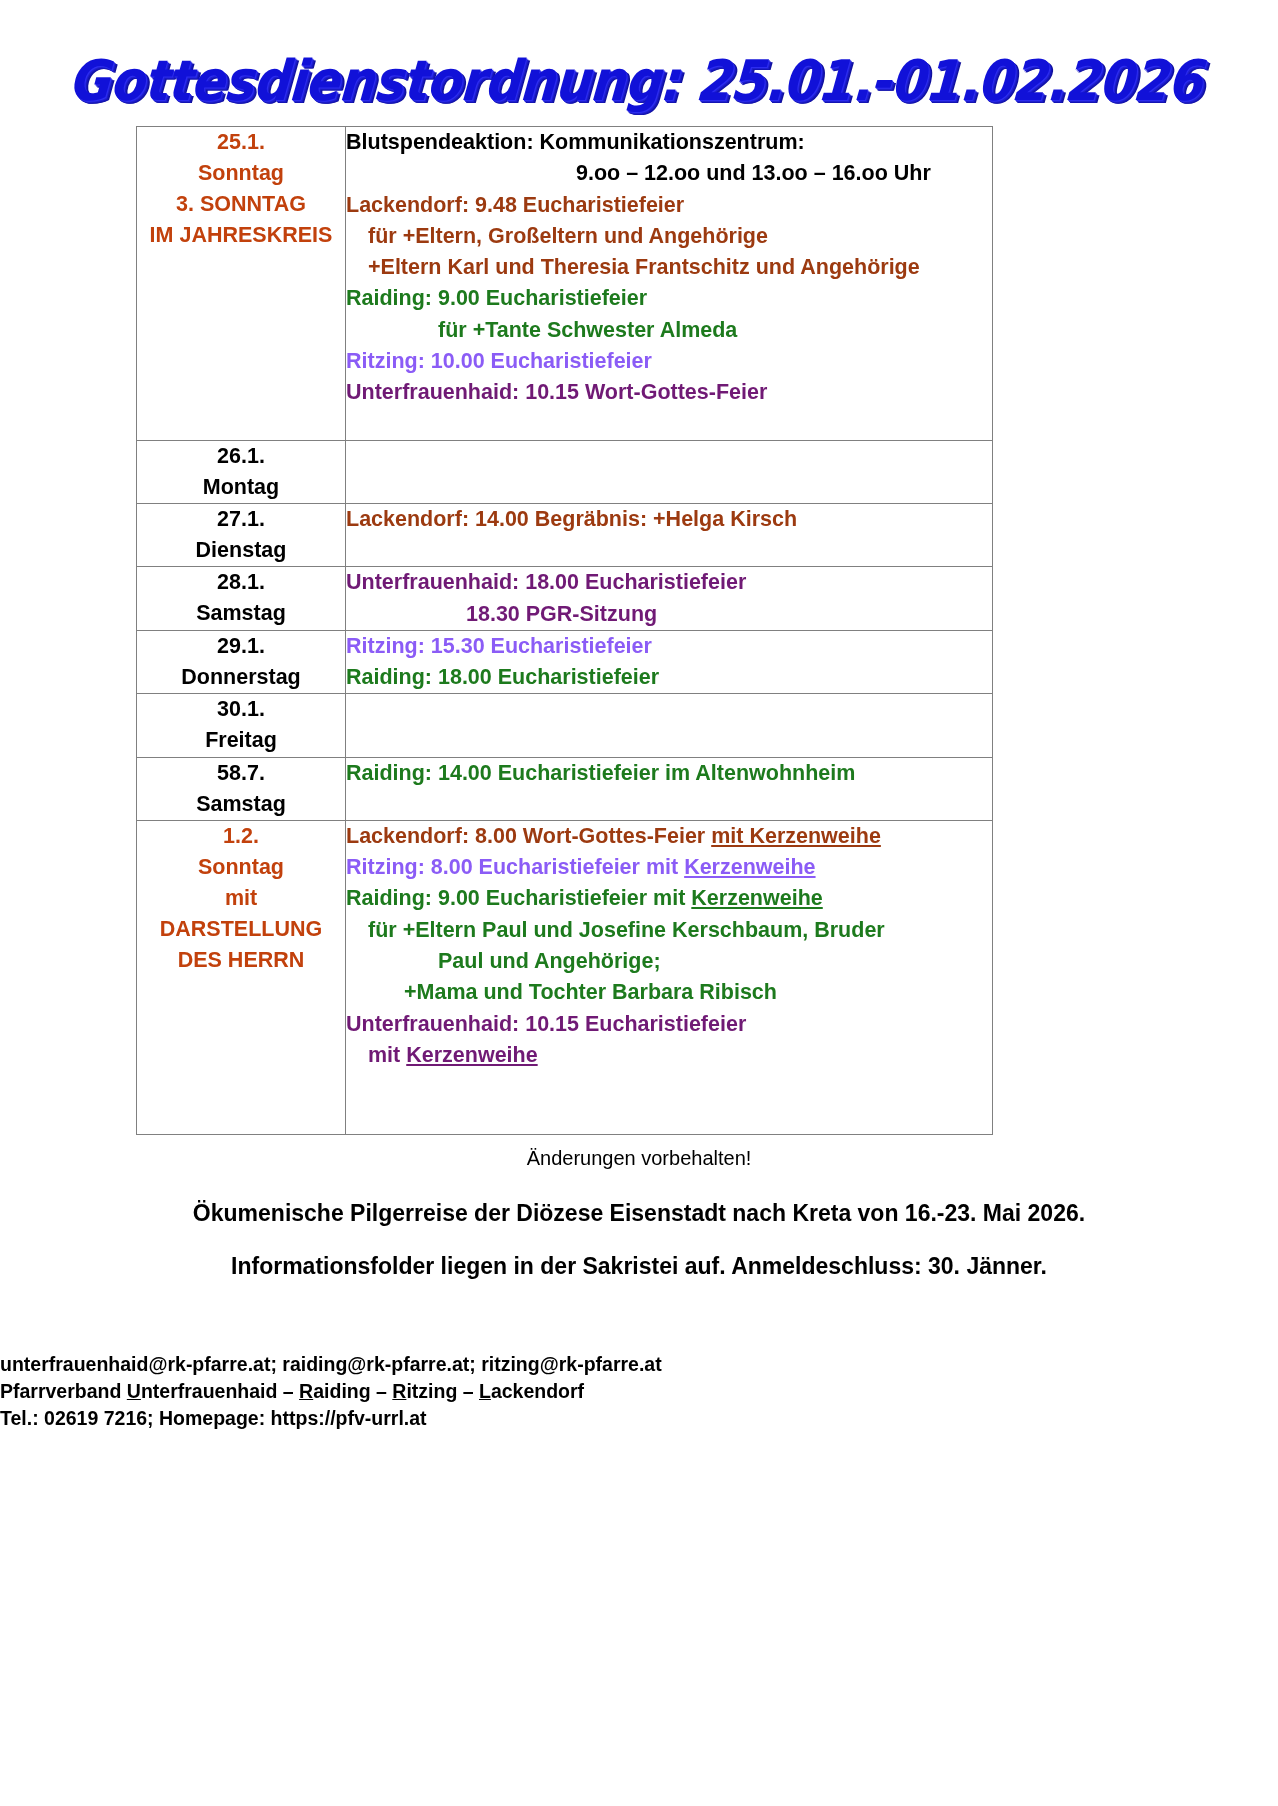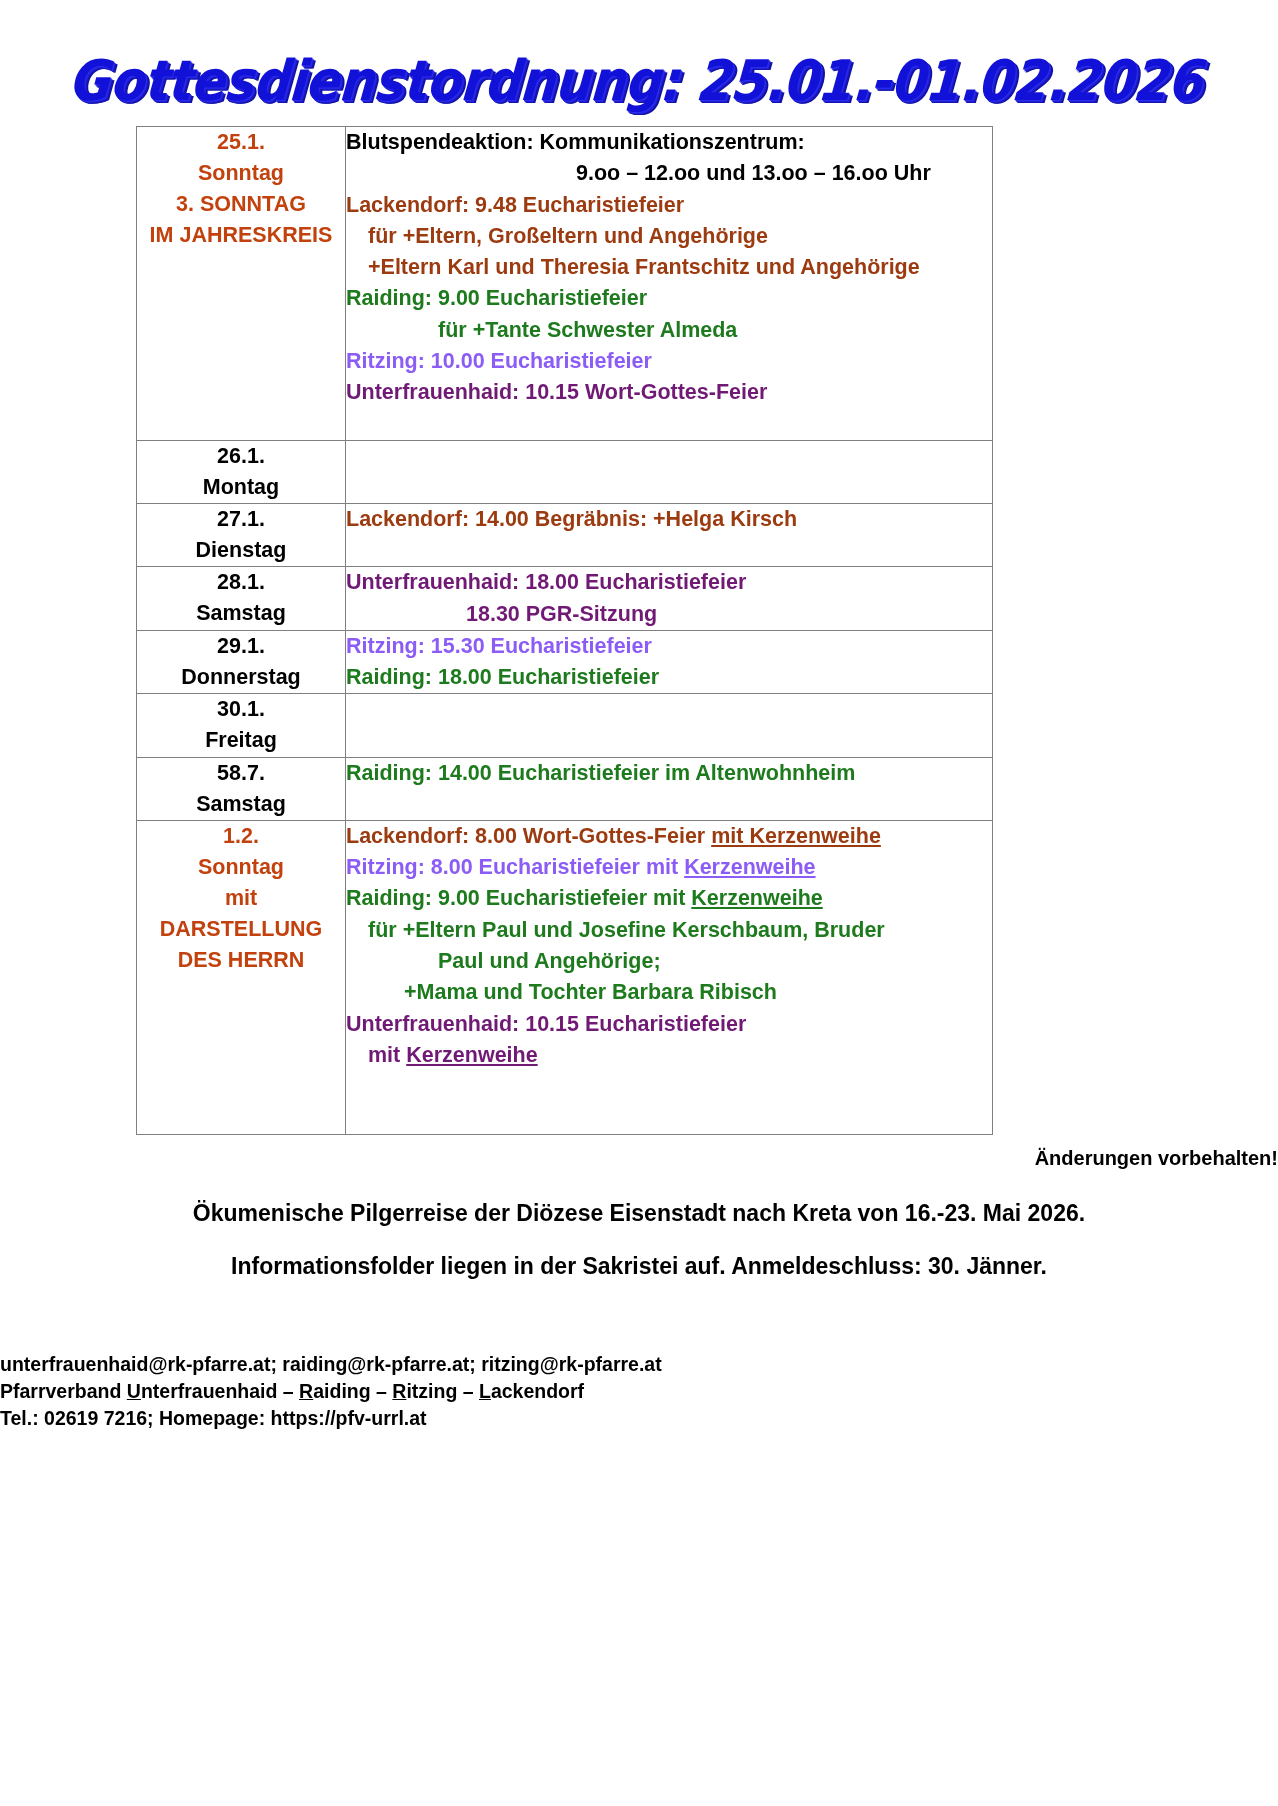--- a/index.html
+++ b/index.html
@@ -96,23 +96,23 @@
   .u { text-decoration: underline; }
 
   .ind1 { padding-left: 22px; }
   .ind2 { padding-left: 58px; }
   .ind3 { padding-left: 92px; }
   .ind4 { padding-left: 120px; }
   .ind6 { padding-left: 230px; }
 
   
   .note {
-    text-align: right;
+    text-align: center;
     font-size: 20px;
-    font-weight: 700;
+    font-weight: 400;
     margin-top: 12px;
   }
   .info-block {
     text-align: center;
     margin-top: 30px;
   }
   .info-line {
     font-size: 23px;
     font-weight: 700;
     line-height: 1.2;

